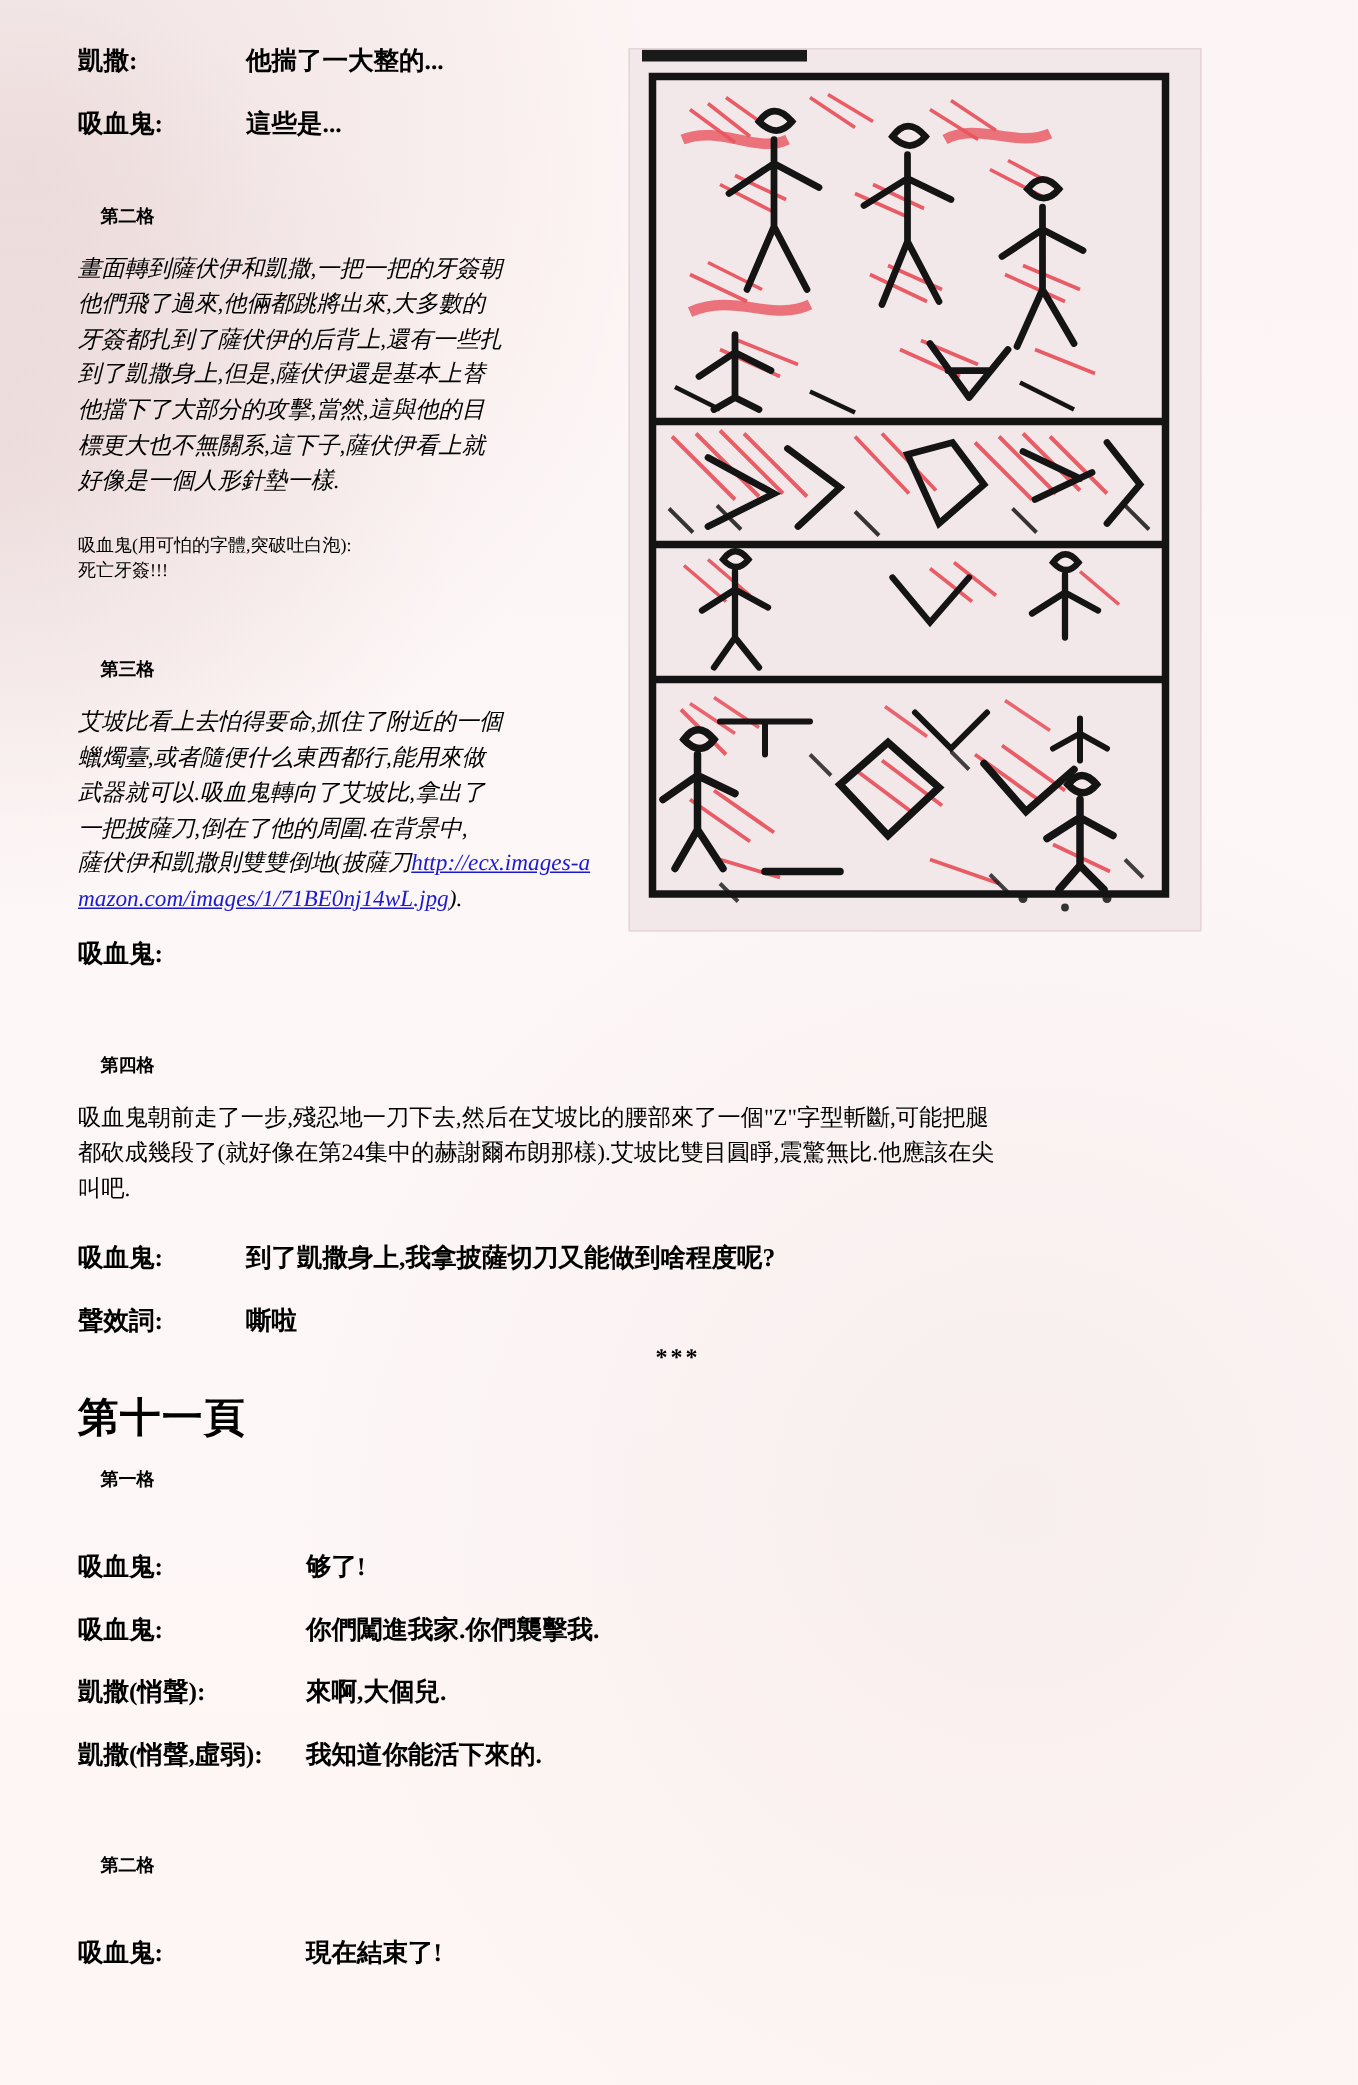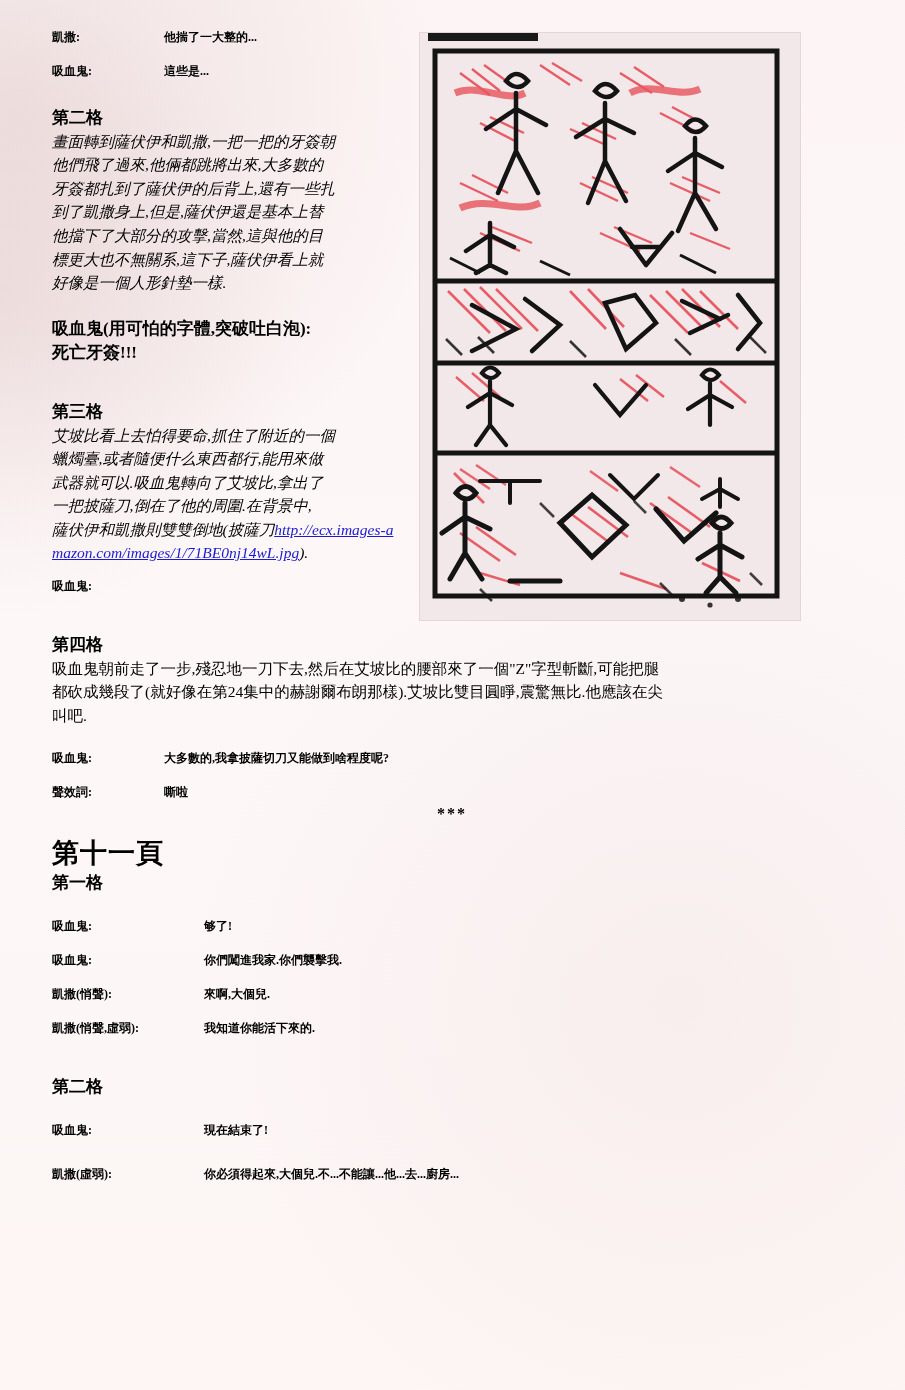--- a/index.html
+++ b/index.html
@@ -34,43 +34,43 @@
     position: absolute;
     left: 52px;
     top: 28px;
     width: 800px;
   }
 
   
   .line {
     display: flex;
     align-items: flex-start;
-    font-size: 12px;
+    font-size: 17px;
     line-height: 1.5;
     margin-bottom: 4px;
   }
   .line .speaker {
     flex: 0 0 auto;
     min-width: 112px;
     font-weight: bold;
     white-space: nowrap;
   }
   .line .speaker.wide {
     min-width: 152px;
   }
   .line .dialogue {
     font-weight: bold;
     white-space: pre-wrap;
   }
 
   
   .panel-head {
-    font-size: 17px;
-    font-weight: bold;
-    margin: 0;
+    font-size: 12px;
+    font-weight: bold;
+    margin: 15px;
     line-height: 1.4;
   }
   .panel-desc {
     font-size: 15.5px;
     line-height: 1.52;
     margin: 0;
     white-space: pre-wrap;
   }
   .page-head {
     font-size: 27px;
@@ -94,22 +94,22 @@
 
   .stars {
     text-align: center;
     font-size: 16px;
     font-weight: bold;
     letter-spacing: 2px;
     width: 800px;
   }
 
   .shout {
-    font-size: 17px;
-    font-weight: bold;
+    font-size: 12px;
+    font-weight: normal;
     line-height: 1.45;
   }
 
   
   .art {
     position: absolute;
     left: 419px;
     top: 32px;
     width: 382px;
     height: 589px;
@@ -283,21 +283,21 @@
 
     <div class="panel-head">第四格</div>
     <div class="panel-desc full">吸血鬼朝前走了一步,殘忍地一刀下去,然后在艾坡比的腰部來了一個"Z"字型斬斷,可能把腿
 都砍成幾段了(就好像在第24集中的赫謝爾布朗那樣).艾坡比雙目圓睜,震驚無比.他應該在尖
 叫吧.</div>
 
     <div class="spacer-m"></div>
 
     <div class="line">
       <span class="speaker">吸血鬼:</span>
-      <span class="dialogue">大多數的,我拿披薩切刀又能做到啥程度呢?</span>
+      <span class="dialogue">到了凱撒身上,我拿披薩切刀又能做到啥程度呢?</span>
     </div>
     <div class="spacer-s"></div>
     <div class="line">
       <span class="speaker">聲效詞:</span>
       <span class="dialogue">嘶啦</span>
     </div>
 
     <div class="stars">***</div>
 
     <div class="spacer-s"></div>
@@ -331,19 +331,15 @@
 
     <div class="panel-head">第二格</div>
 
     <div class="spacer-m"></div>
 
     <div class="line">
       <span class="speaker wide">吸血鬼:</span>
       <span class="dialogue">現在結束了!</span>
     </div>
     <div class="spacer-m"></div>
-    <div class="line">
-      <span class="speaker wide">凱撒(虛弱):</span>
-      <span class="dialogue">你必須得起來,大個兒.不...不能讓...他...去...廚房...</span>
-    </div>
 
   </div>
 </div>
 
 </body></html>

